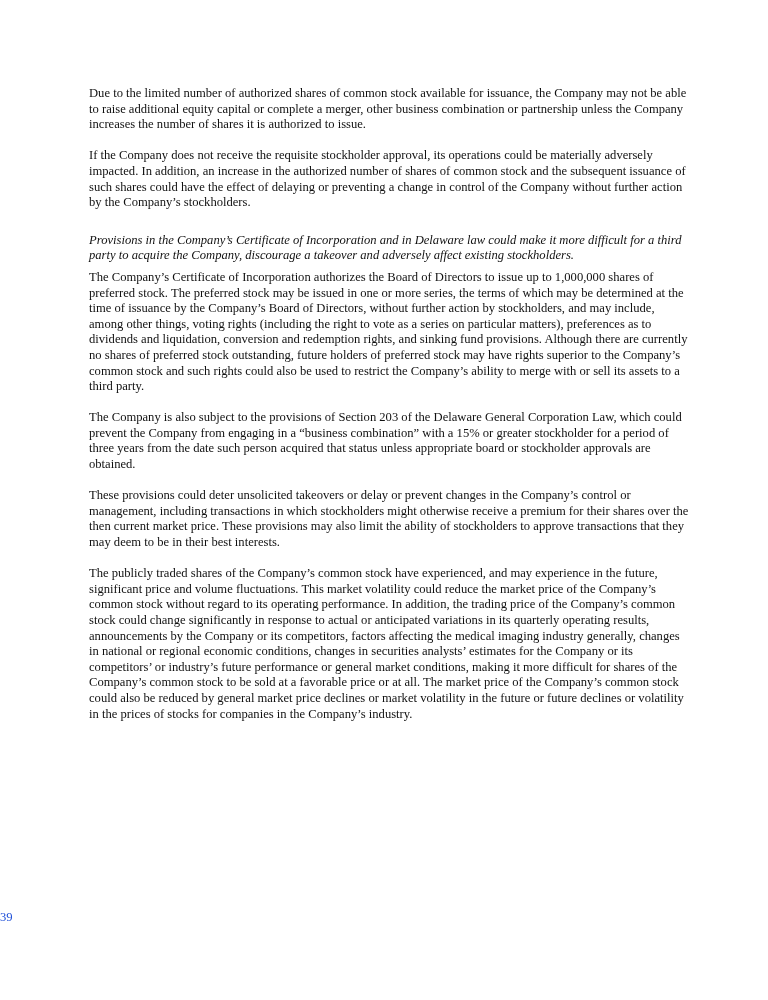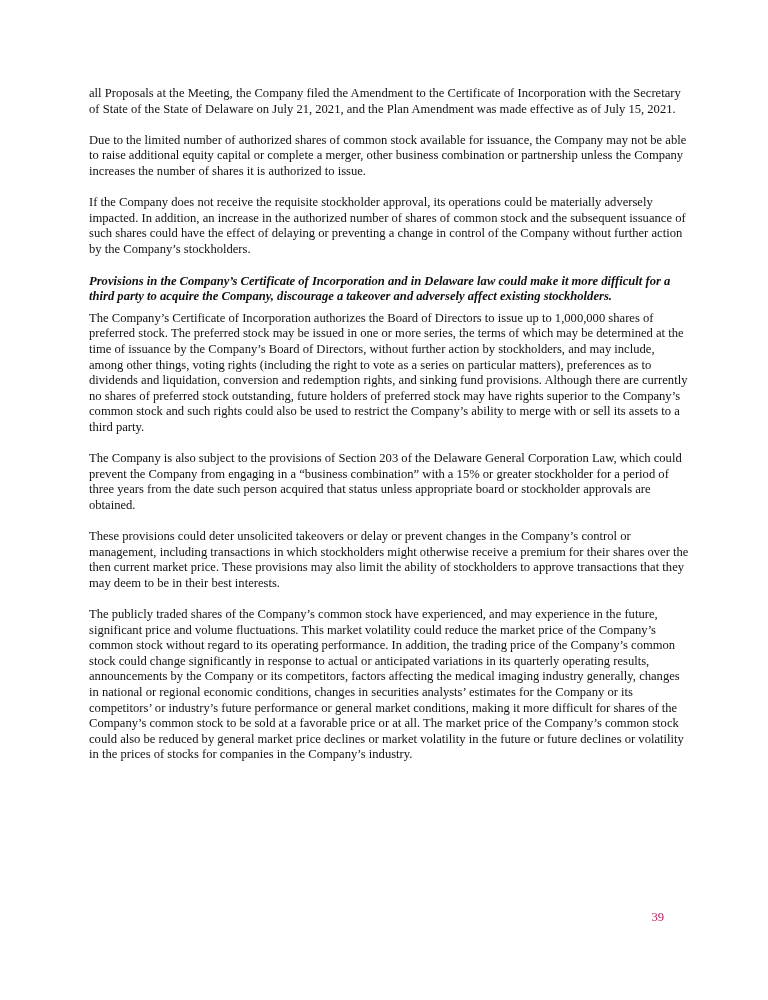--- a/index.html
+++ b/index.html
@@ -4,31 +4,30 @@
 <style>
   html, body { margin: 0; padding: 0; background: #ffffff; }
   body { width: 768px; height: 1000px; position: relative; overflow: hidden; }
   .page {
     position: absolute; left: 89px; top: 86px; width: 600px;
     font-family: "Liberation Serif", serif;
     font-size: 12.6px; line-height: 15.6px; color: #111111;
   }
   p { margin: 0; }
   .para { margin-bottom: 15.6px; }
-  .heading { font-weight: bold; font-style: italic; margin-top: 16px; margin-bottom: 6px; }
+  .heading { font-weight: normal; font-style: italic; margin-top: 22px; margin-bottom: 6px; }
   .page-number {
-    position: absolute; left: 0; width: 664px; top: 910px; text-align: right;
-    font-family: "Liberation Serif", serif; font-size: 12.6px; color: #be185d;
+    position: absolute; left: 0; width: 664px; top: 910px; text-align: left;
+    font-family: "Liberation Serif", serif; font-size: 12.6px; color: #1d4ed8;
   }
 </style>
 </head>
 <body>
 
 <div class="page">
-  <p class="para">all Proposals at the Meeting, the Company filed the Amendment to the Certificate of Incorporation with the Secretary of State of the State of Delaware on July 21, 2021, and the Plan Amendment was made effective as of July 15, 2021.</p>
   <p class="para">Due to the limited number of authorized shares of common stock available for issuance, the Company may not be able to raise additional equity capital or complete a merger, other business combination or partnership unless the Company increases the number of shares it is authorized to issue.</p>
   <p class="para">If the Company does not receive the requisite stockholder approval, its operations could be materially adversely impacted. In addition, an increase in the authorized number of shares of common stock and the subsequent issuance of such shares could have the effect of delaying or preventing a change in control of the Company without further action by the Company’s stockholders.</p>
   <p class="heading">Provisions in the Company’s Certificate of Incorporation and in Delaware law could make it more difficult for a third party to acquire the Company, discourage a takeover and adversely affect existing stockholders.</p>
   <p class="para">The Company’s Certificate of Incorporation authorizes the Board of Directors to issue up to 1,000,000 shares of preferred stock. The preferred stock may be issued in one or more series, the terms of which may be determined at the time of issuance by the Company’s Board of Directors, without further action by stockholders, and may include, among other things, voting rights (including the right to vote as a series on particular matters), preferences as to dividends and liquidation, conversion and redemption rights, and sinking fund provisions. Although there are currently no shares of preferred stock outstanding, future holders of preferred stock may have rights superior to the Company’s common stock and such rights could also be used to restrict the Company’s ability to merge with or sell its assets to a third party.</p>
   <p class="para">The Company is also subject to the provisions of Section 203 of the Delaware General Corporation Law, which could prevent the Company from engaging in a “business combination” with a 15% or greater stockholder for a period of three years from the date such person acquired that status unless appropriate board or stockholder approvals are obtained.</p>
   <p class="para">These provisions could deter unsolicited takeovers or delay or prevent changes in the Company’s control or management, including transactions in which stockholders might otherwise receive a premium for their shares over the then current market price. These provisions may also limit the ability of stockholders to approve transactions that they may deem to be in their best interests.</p>
   <p class="para">The publicly traded shares of the Company’s common stock have experienced, and may experience in the future, significant price and volume fluctuations. This market volatility could reduce the market price of the Company’s common stock without regard to its operating performance. In addition, the trading price of the Company’s common stock could change significantly in response to actual or anticipated variations in its quarterly operating results, announcements by the Company or its competitors, factors affecting the medical imaging industry generally, changes in national or regional economic conditions, changes in securities analysts’ estimates for the Company or its competitors’ or industry’s future performance or general market conditions, making it more difficult for shares of the Company’s common stock to be sold at a favorable price or at all. The market price of the Company’s common stock could also be reduced by general market price declines or market volatility in the future or future declines or volatility in the prices of stocks for companies in the Company’s industry.</p>
 </div>
 
 <div class="page-number">39</div>

